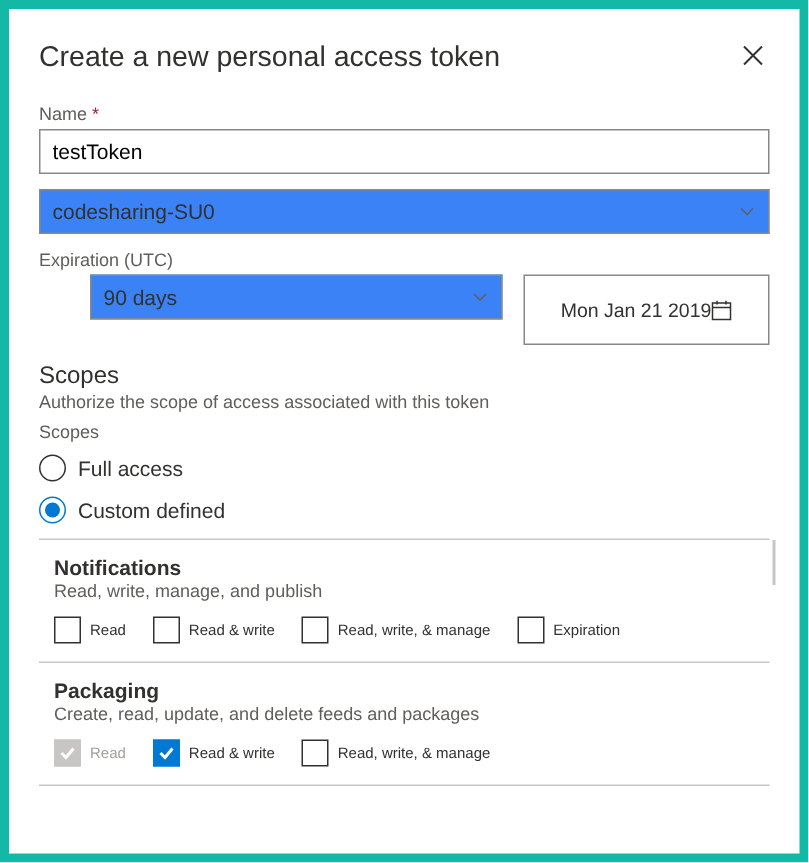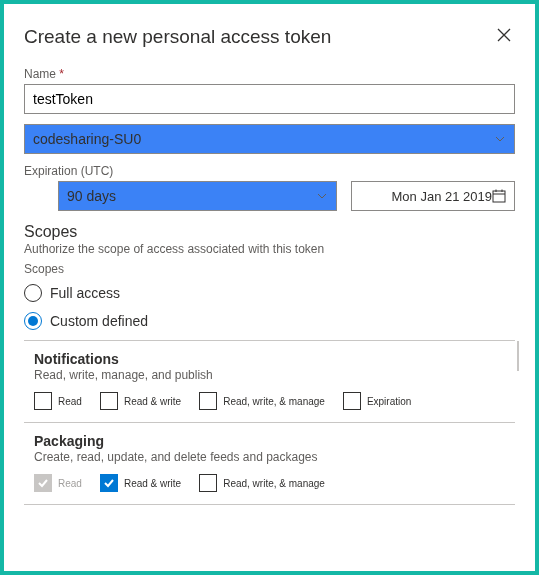--- a/index.html
+++ b/index.html
@@ -1,31 +1,31 @@
 <!DOCTYPE html>
 <html><head>
 <meta charset="utf-8">
 <style>
 * { box-sizing: border-box; margin: 0; padding: 0; }
 body { font-family: "Segoe UI", Arial, sans-serif; color: #323130; background: #fff; }
-.panel { width: 539px; height: 575px; border: 4px solid #14b8a6; padding: 20px 20px 0 20px; position: relative; overflow: hidden; }
+.panel { width: 539px; height: 575px; border: 6px solid #14b8a6; padding: 20px 20px 0 20px; position: relative; overflow: hidden; }
 .header { display: flex; justify-content: space-between; align-items: center; margin-bottom: 18px; }
 .title { font-size: 19px; font-weight: 400; }
 .close-btn { background: none; border: none; cursor: pointer; padding: 4px; }
 .close-btn svg { width: 14px; height: 14px; }
 .field { margin-bottom: 10px; }
 .field-label { font-size: 12px; color: #605e5c; margin-bottom: 3px; display: block; }
 .required { color: #a4262c; }
 .text-input { width: 100%; height: 30px; border: 1px solid #8a8886; padding: 0 8px; font-size: 14px; font-family: inherit; }
 .select-wrap { position: relative; }
 .select-input { width: 100%; height: 30px; border: 1px solid #8a8886; padding: 0 8px; font-size: 14px; display: flex; align-items: center; justify-content: space-between; cursor: pointer; background: #3b82f6; }
 .chevron { width: 12px; height: 12px; }
 .exp-row { display: flex; gap: 14px; }
 .exp-row .select-wrap { flex: 1; padding-left: 34px; }
-.date-box { width: 164px; height: 30px; border: 1px solid #8a8886; display: flex; align-items: center; justify-content: flex-end; padding: 0 8px; font-size: 13px; cursor: pointer; }
+.date-box { width: 164px; height: 47px; border: 1px solid #8a8886; display: flex; align-items: center; justify-content: center; padding: 0 8px; font-size: 13px; cursor: pointer; }
 .cal-icon { width: 14px; height: 14px; }
 .scopes-header { margin-top: 12px; }
 .scopes-title { font-size: 16px; font-weight: 400; }
 .scopes-desc { font-size: 12px; color: #605e5c; margin-top: 1px; }
 .scopes-sub { font-size: 12px; color: #605e5c; margin-top: 6px; }
 .radio-group { margin-top: 8px; }
 .radio-row { display: flex; align-items: center; gap: 8px; margin-bottom: 10px; cursor: pointer; }
 .radio { width: 18px; height: 18px; border-radius: 50%; border: 1px solid #323130; display: flex; align-items: center; justify-content: center; flex-shrink: 0; }
 .radio.selected { border-color: #0078d4; }
 .radio.selected::after { content: ""; width: 10px; height: 10px; border-radius: 50%; background: #0078d4; }

